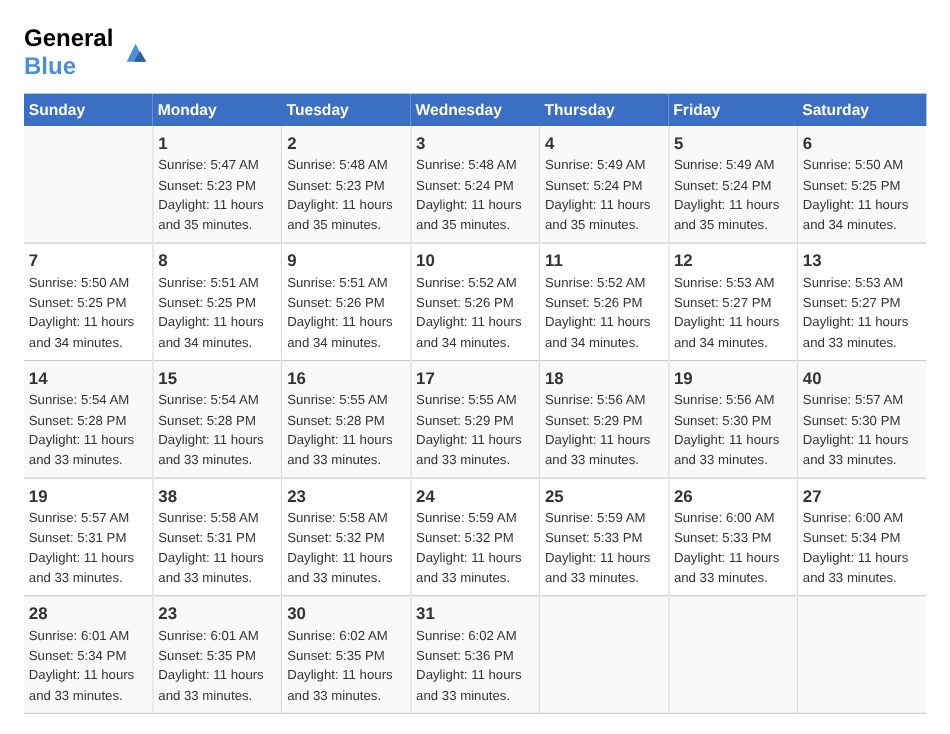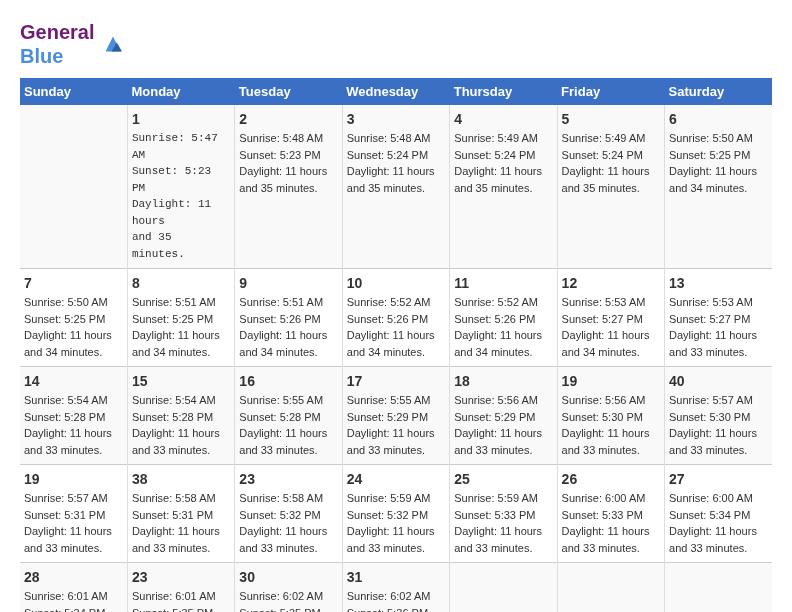--- a/index.html
+++ b/index.html
@@ -20,21 +20,21 @@
       display: flex;
       align-items: center;
     }
     .logo-text {
       font-size: 20px;
       font-weight: bold;
       color: #333;
       line-height: 1.2;
     }
     .logo-text span {
-      color: #701a75;
+      color: #000000;
     }
     .logo-icon {
       width: 30px;
       height: 30px;
       margin-left: 4px;
     }
     .title-block {
       text-align: right;
     }
     .month-title {
@@ -124,21 +124,21 @@
         <th>Thursday</th>
         <th>Friday</th>
         <th>Saturday</th>
       </tr>
   </thead>
   <tbody id="calendar-body">
   <tr>
         <td></td>
         <td>
           <span class="day-num">1</span>
-          <div class="day-info" style="white-space: pre-line; font-family: Liberation Mono, monospace;">Sunrise: 5:47 AM
+          <div class="day-info" style="white-space: pre-line;">Sunrise: 5:47 AM
 Sunset: 5:23 PM
 Daylight: 11 hours
 and 35 minutes.</div>
         </td>
         <td>
           <span class="day-num">2</span>
           <div class="day-info" style="white-space: pre-line;">Sunrise: 5:48 AM
 Sunset: 5:23 PM
 Daylight: 11 hours
 and 35 minutes.</div>

